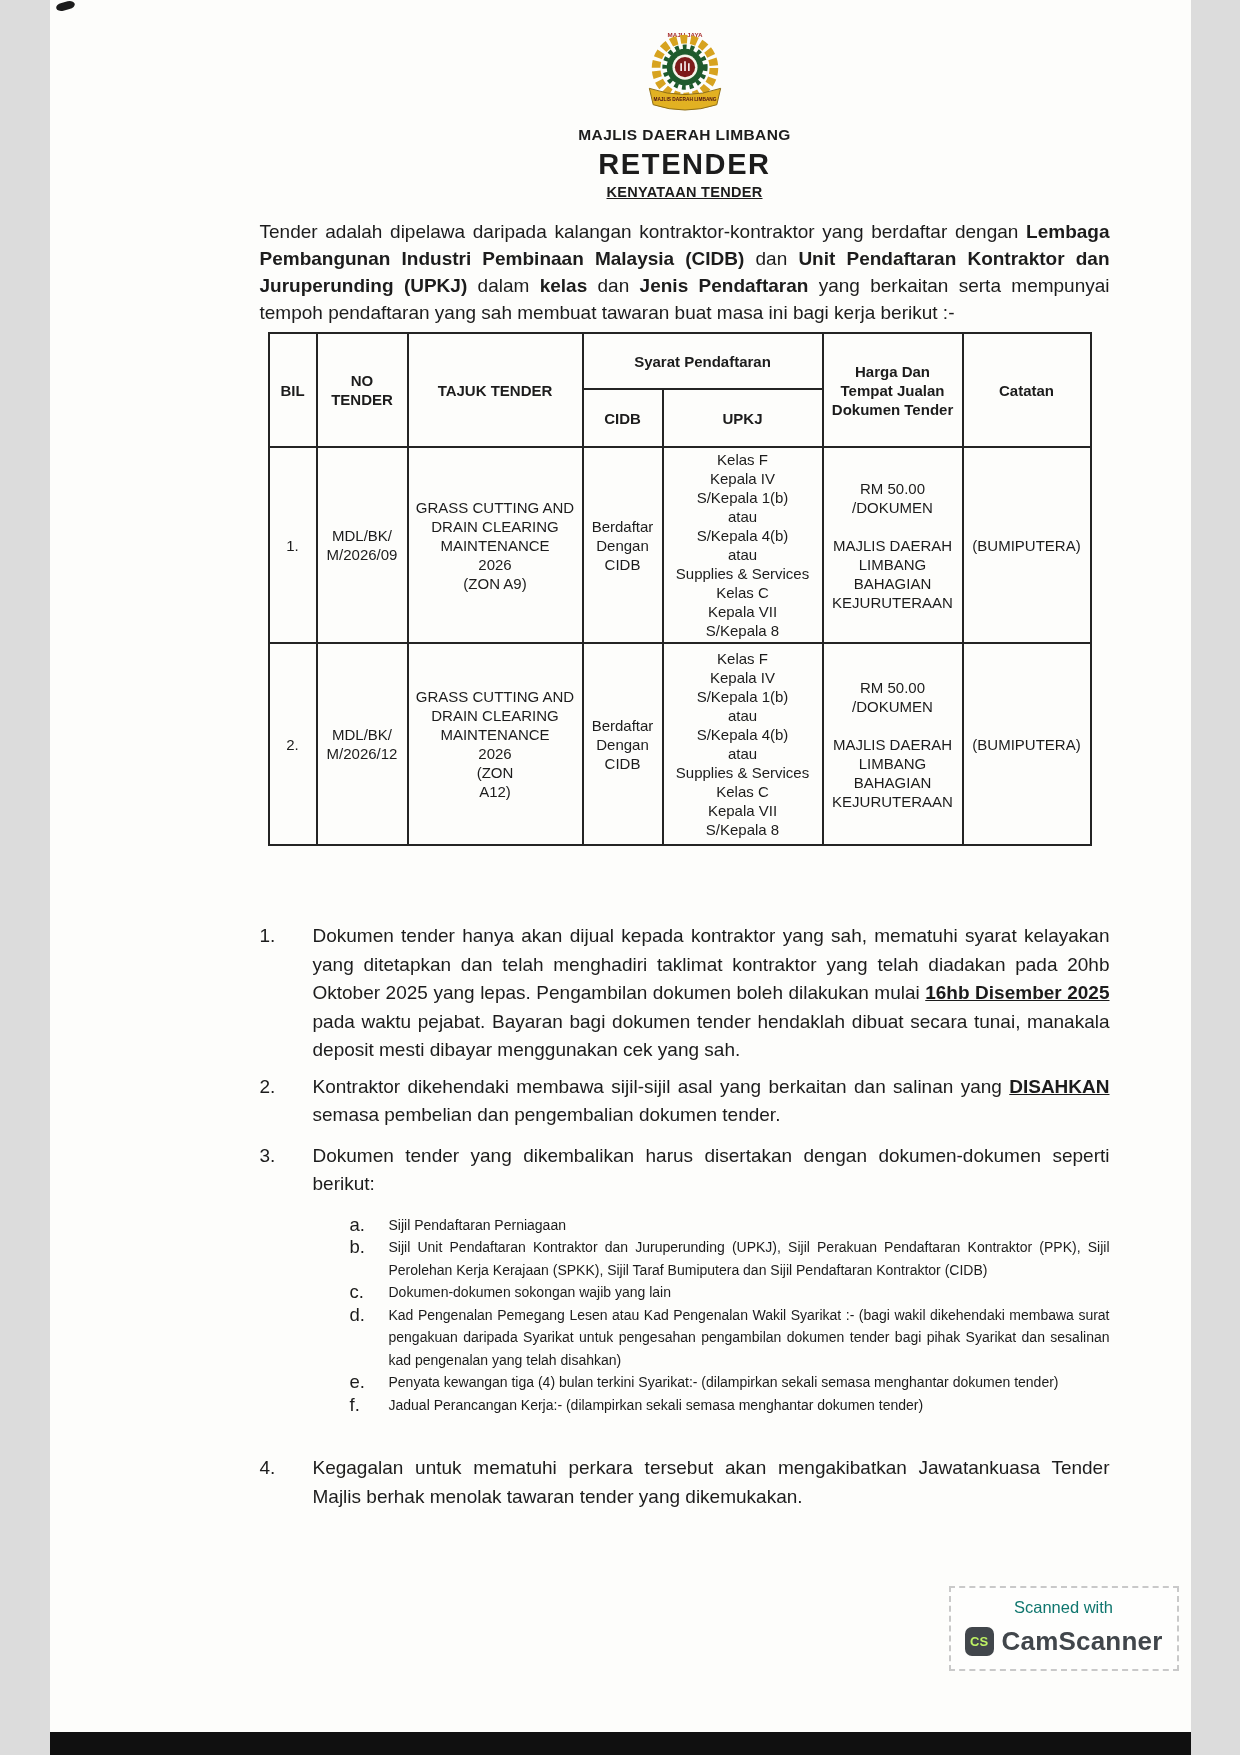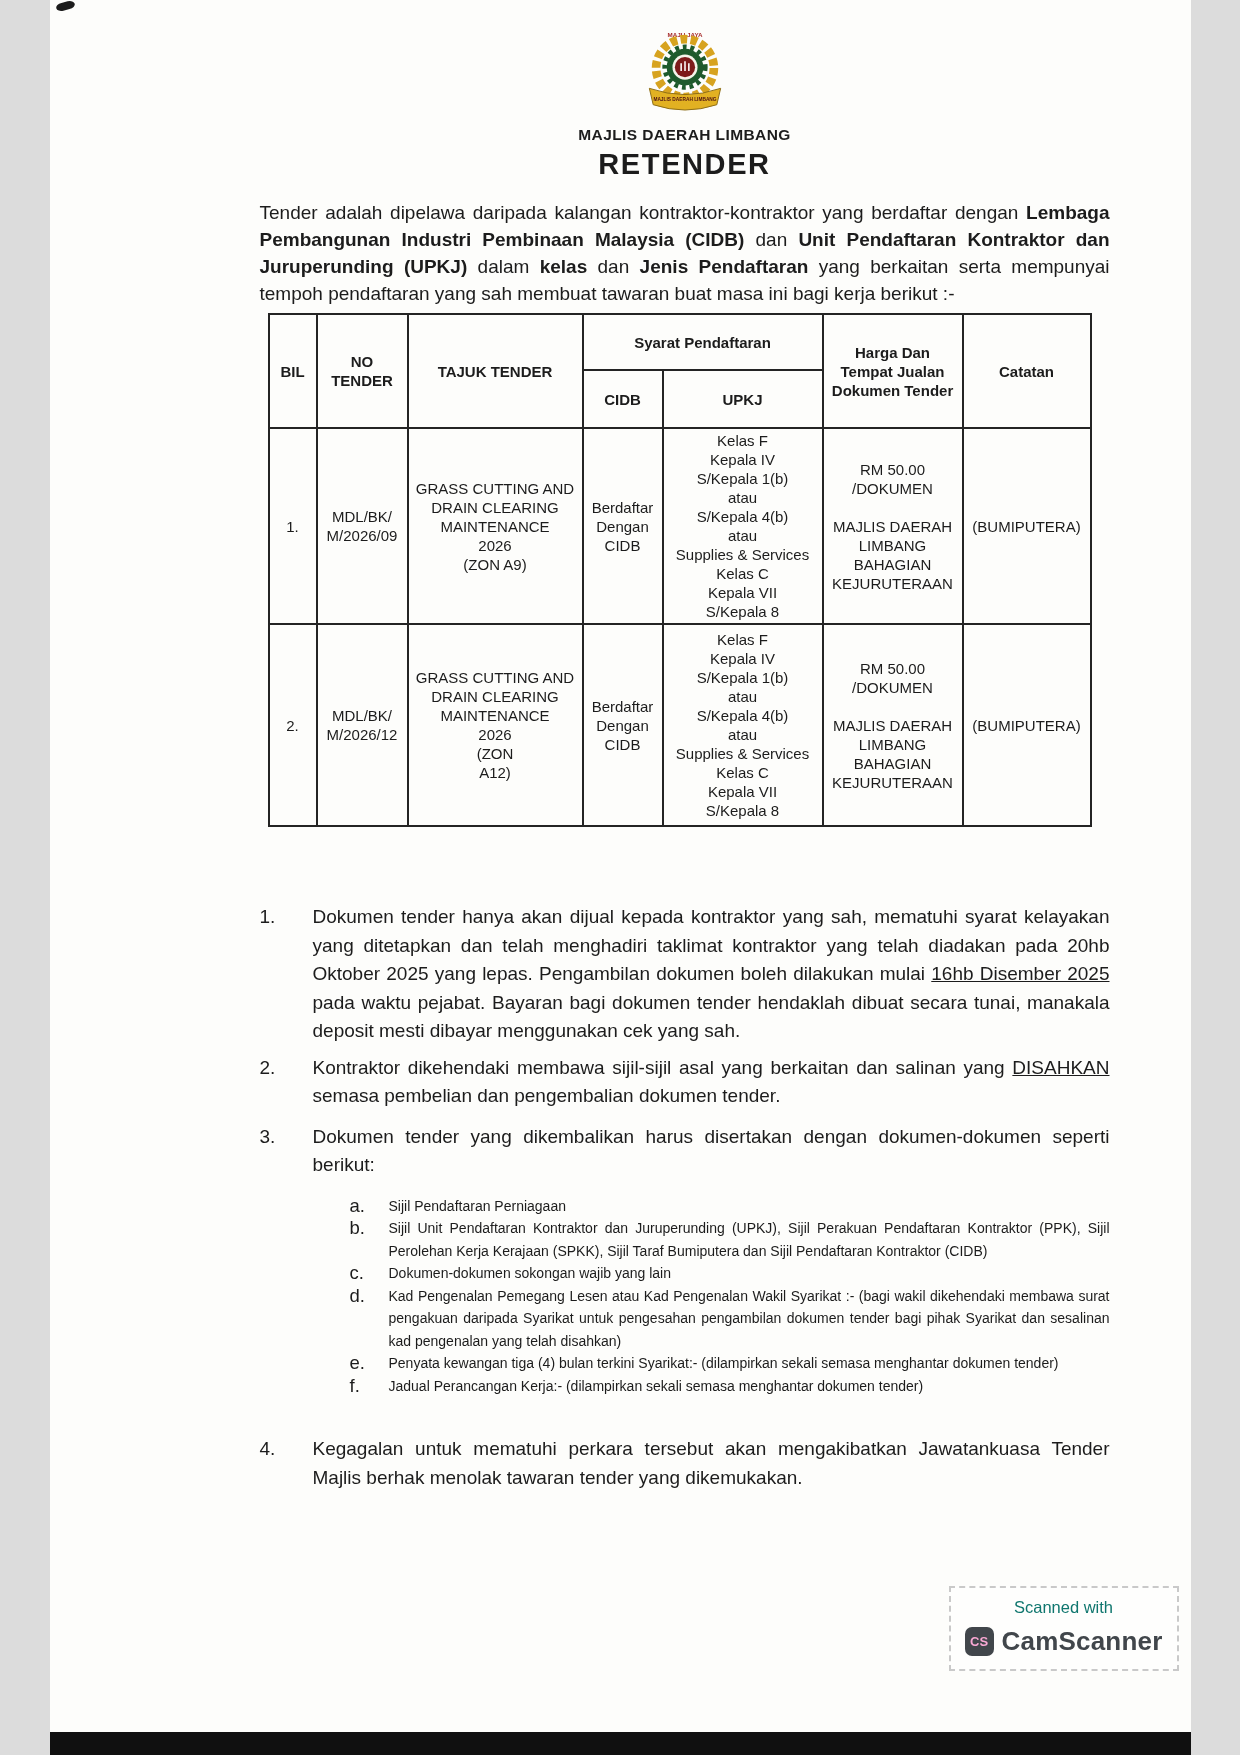--- a/index.html
+++ b/index.html
@@ -9,21 +9,21 @@
     font-family:"Liberation Sans","DejaVu Sans",sans-serif;color:#1c1c1c;
   }
   .content{position:absolute;left:210px;top:0;width:850px;}
   .doc-header{text-align:center;padding-top:28px;}
   .crest{width:106px;height:86px;display:block;margin:0 auto;}
   .org-name{font-size:15.5px;font-weight:bold;letter-spacing:.4px;margin-top:12px;}
   .doc-title{font-size:29px;font-weight:bold;letter-spacing:1.6px;margin-top:4px;}
   .doc-sub{font-size:14.5px;font-weight:bold;text-decoration:underline;margin-top:3px;letter-spacing:.3px;}
   .intro{margin:18px 0 0;font-size:19px;line-height:27px;text-align:justify;}
   .b{font-weight:bold;}
-  .bu{font-weight:normal;text-decoration:underline;}
+  .bu{font-weight:bold;text-decoration:underline;}
 
   .tender-table{border-collapse:collapse;table-layout:fixed;width:822px;margin:6px 0 0 8px;}
   .tender-table th,.tender-table td{
     border:2px solid #242424;text-align:center;vertical-align:middle;
     white-space:pre-line;padding:2px 3px;
   }
   .tender-table th{font-size:15px;font-weight:bold;line-height:19px;}
   .tender-table td{font-size:15px;line-height:19px;}
   .hrow1 th{height:50px;}
   .hrow2 th{height:52px;}
@@ -39,21 +39,21 @@
   .n4{margin-top:38px;}
   .subnotes{margin-left:90px;margin-top:15px;width:760px;}
   .subnote{display:flex;}
   .sub-letter{width:39px;flex:none;font-size:18.5px;line-height:22.5px;}
   .sub-body{flex:1;text-align:justify;font-size:14px;line-height:22.5px;}
 
   .camscanner{position:absolute;right:12px;top:1586px;}
   .cs-dashed{border:2.5px dashed #c9c9c9;padding:10px 14px 12px;min-width:178px;background:rgba(255,255,255,.6);}
   .cs-scanned{color:#0f766e;font-size:16.5px;text-align:center;}
   .cs-row{display:flex;align-items:center;justify-content:center;gap:8px;margin-top:9px;}
-  .cs-icon{width:29px;height:29px;background:#41464b;color:#f9a8d4;border-radius:7px;
+  .cs-icon{width:29px;height:29px;background:#41464b;color:#bef264;border-radius:7px;
     display:flex;align-items:center;justify-content:center;font-weight:bold;font-size:13px;flex:none;}
   .cs-name{color:#41464b;font-size:26px;font-weight:bold;letter-spacing:.2px;}
 
   .bottom-bar{position:absolute;left:0;bottom:0;width:100%;height:23px;background:#101010;}
   .corner-mark{position:absolute;left:6px;top:2px;width:19px;height:8px;background:#1c1c1c;
     border-radius:40% / 60%;transform:rotate(-14deg);}
 </style>
 </head>
 <body>
 
@@ -69,20 +69,21 @@
         <circle cx="55" cy="40" r="21" fill="none" stroke="#1e5a2c" stroke-width="5" stroke-dasharray="4 4"></circle>
         <circle cx="55" cy="40" r="19" fill="#1e5a2c"></circle>
         <circle cx="55" cy="40" r="13" fill="#f6f4ea"></circle>
         <circle cx="55" cy="40" r="10.5" fill="#7d1a1a"></circle>
         <path d="M51,36 v8 M55,34 v10 M59,36 v8" stroke="#ffffff" stroke-width="1.6" fill="none"></path>
         <path d="M18,62 Q55,75 92,62 L88,79 Q55,90 22,79 Z" fill="#e2b122" stroke="#8a6b15" stroke-width="1"></path>
         <text x="55" y="75" text-anchor="middle" font-size="5" font-weight="bold" fill="#4e1212">MAJLIS DAERAH LIMBANG</text>
       </svg>
       <div class="org-name">MAJLIS DAERAH LIMBANG</div>
       <div class="doc-title">RETENDER</div>
+      <div class="doc-sub">KENYATAAN TENDER</div>
     </div>
 
     <p class="intro"><span>Tender adalah dipelawa daripada kalangan kontraktor-kontraktor yang berdaftar dengan </span><span class="b">Lembaga Pembangunan Industri Pembinaan Malaysia (CIDB)</span><span> dan </span><span class="b">Unit Pendaftaran Kontraktor dan Juruperunding (UPKJ)</span><span> dalam </span><span class="b">kelas</span><span> dan </span><span class="b">Jenis Pendaftaran</span><span> yang berkaitan serta mempunyai tempoh pendaftaran yang sah membuat tawaran buat masa ini bagi kerja berikut :-</span></p>
 
     <table class="tender-table">
       <colgroup>
         <col style="width:48px">
           <col style="width:91px">
           <col style="width:175px">
         <col style="width:80px">

